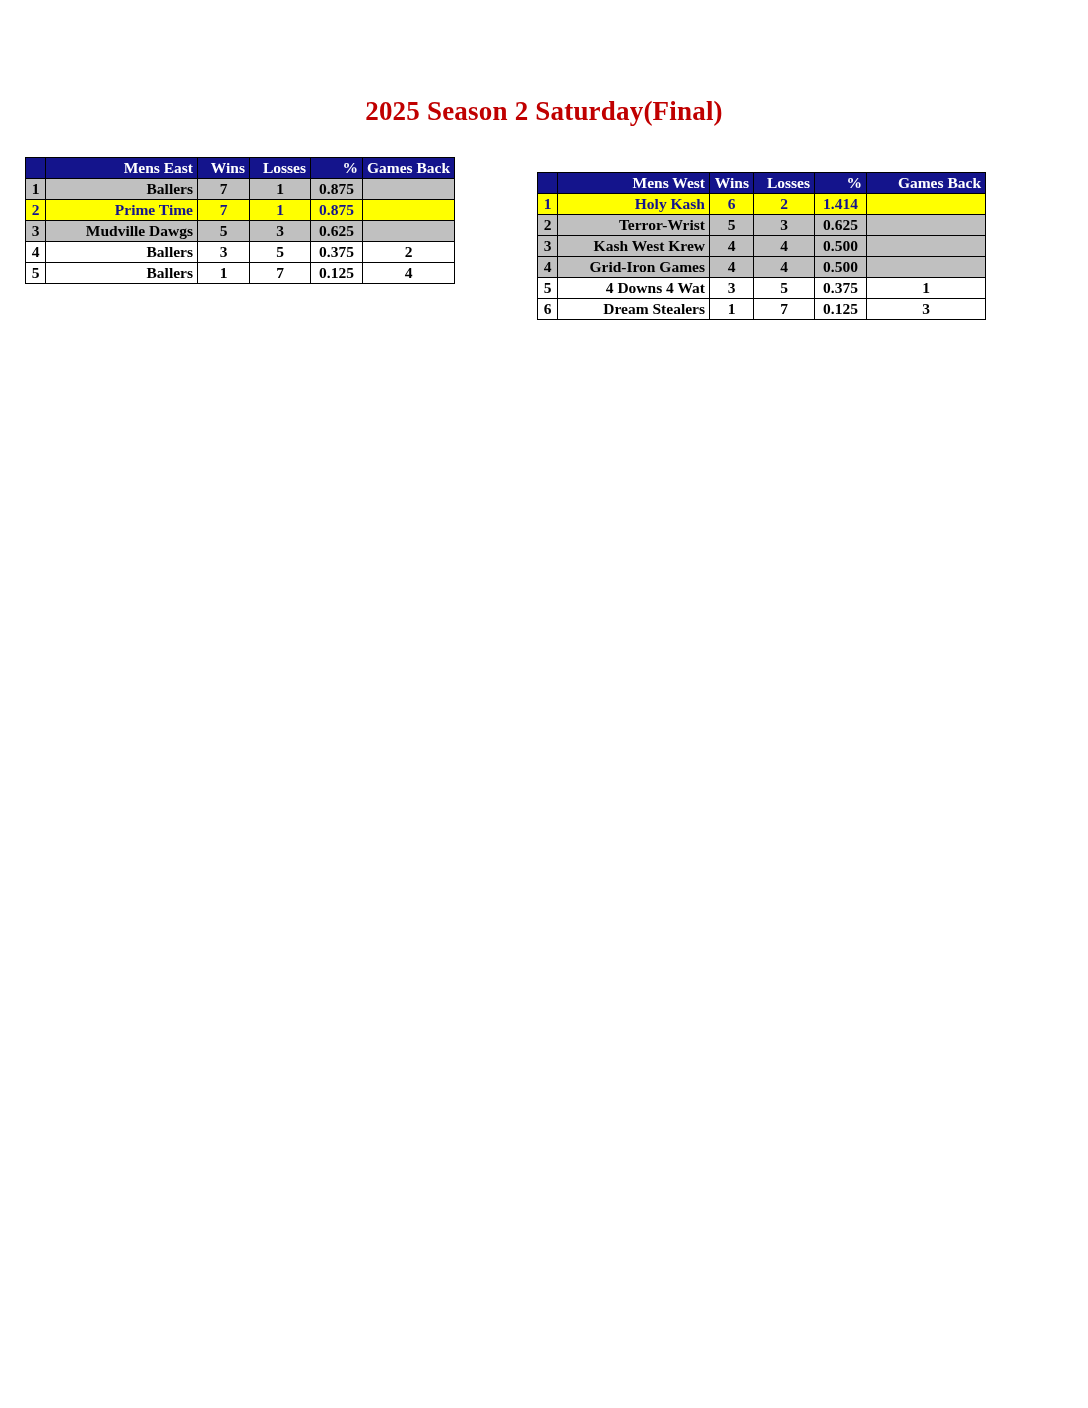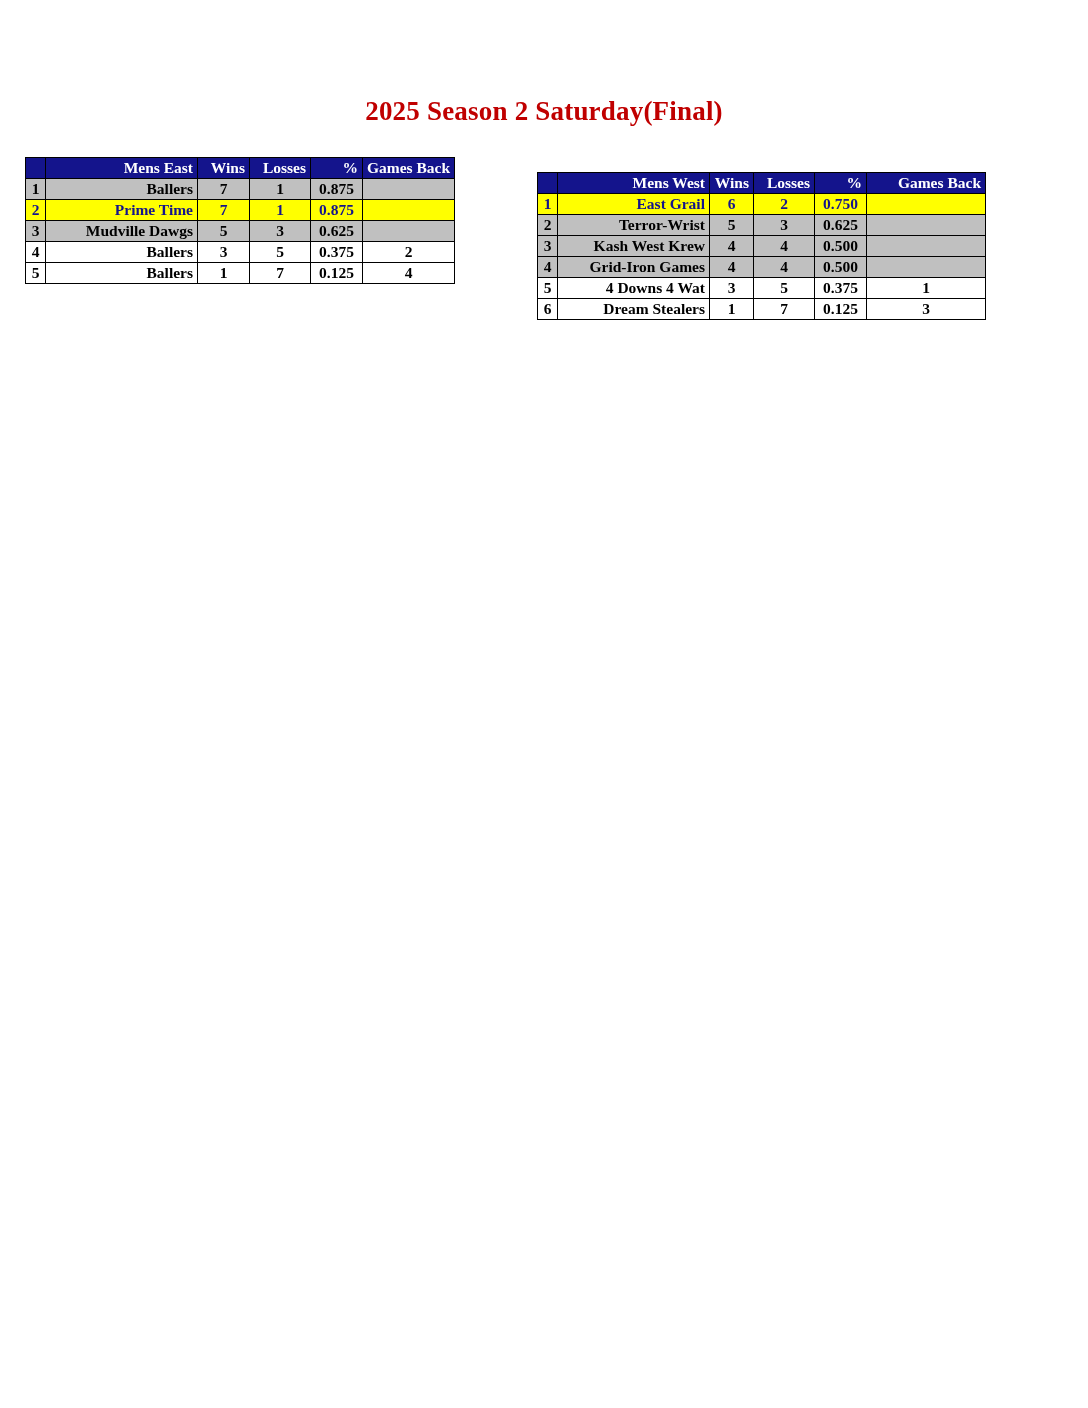--- a/index.html
+++ b/index.html
@@ -178,24 +178,24 @@
       <th class="hdr">Mens West</th>
       <th class="hdr">Wins</th>
       <th class="hdr">Losses</th>
       <th class="hdr">%</th>
       <th class="hdr">Games Back</th>
     </tr>
   </thead>
   <tbody>
     <tr class="row-yellow">
       <td class="rank">1</td>
-      <td class="team">East Grail</td>
+      <td class="team">Holy Kash</td>
       <td class="num">6</td>
       <td class="num">2</td>
-      <td class="num">0.750</td>
+      <td class="num">1.414</td>
       <td class="gb"></td>
     </tr>
     <tr class="row-gray">
       <td class="rank">2</td>
       <td class="team">Terror-Wrist</td>
       <td class="num">5</td>
       <td class="num">3</td>
       <td class="num">0.625</td>
       <td class="gb"></td>
     </tr>

